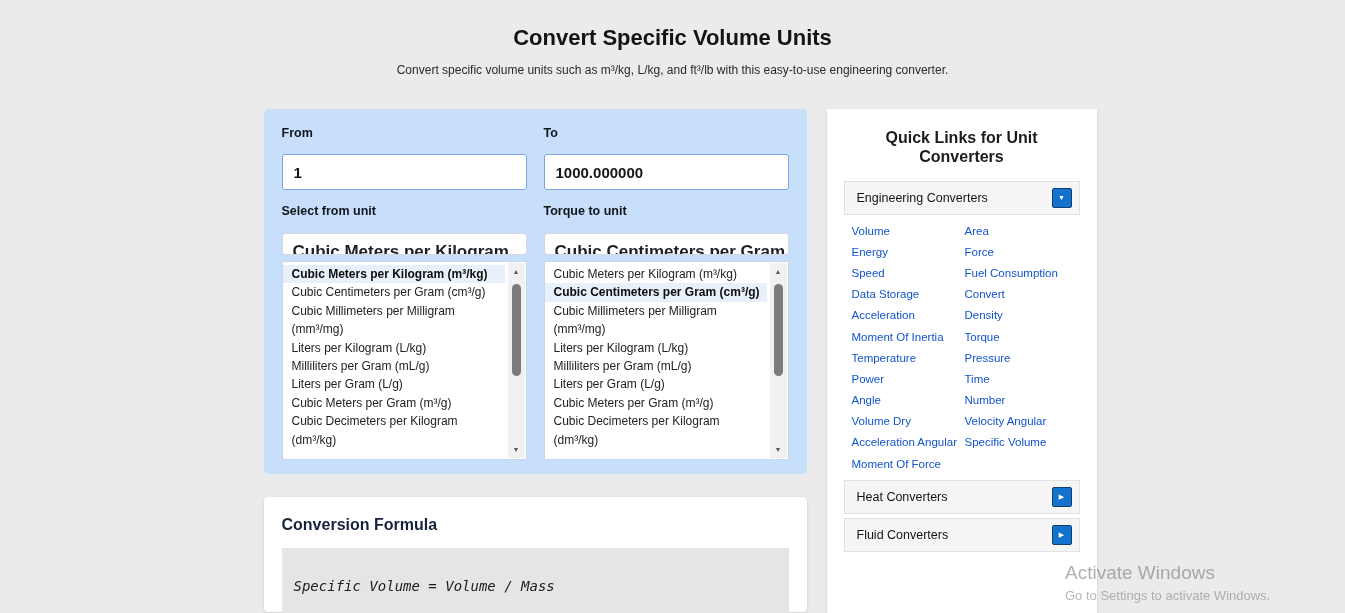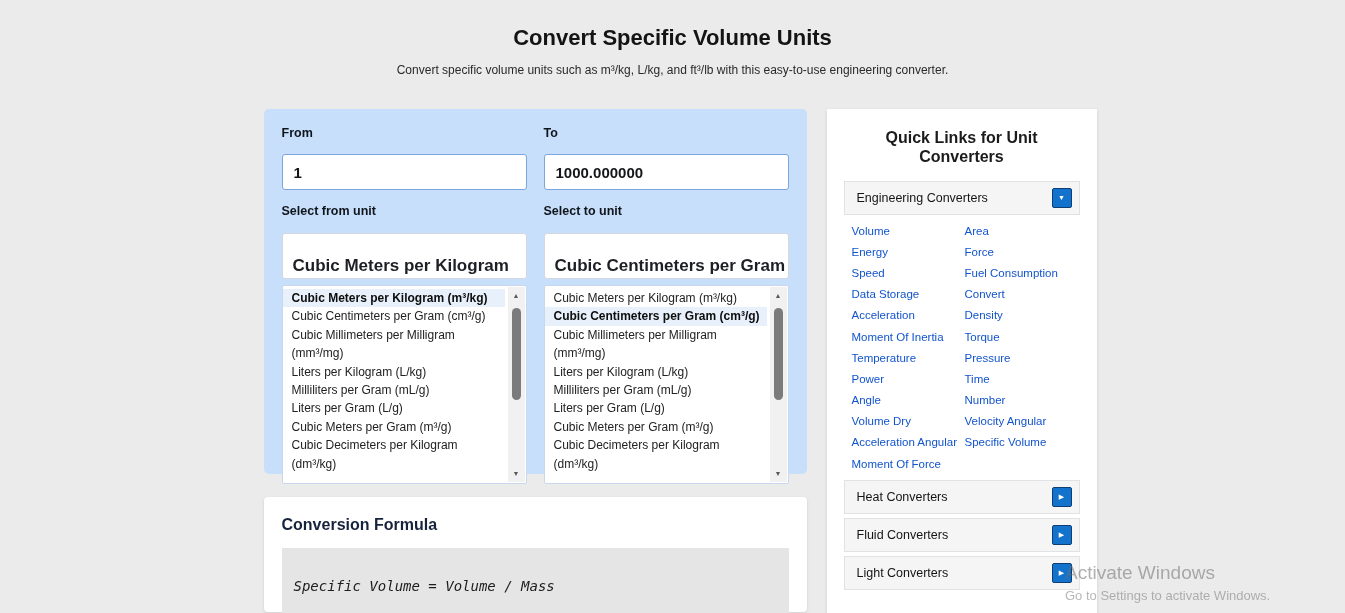--- a/index.html
+++ b/index.html
@@ -32,23 +32,23 @@
   .field-label.sel { margin-top:15px; }
   .num-input {
     margin-top:14px; width:100%; height:36px;
     border:1px solid #7ba7dc; border-radius:3px;
     background:#fff; padding:0 11px;
     font-family:"Liberation Sans", sans-serif;
     font-size:15px; font-weight:bold; color:#15161a;
     outline:none; display:block;
   }
   .unit-select {
-    margin-top:15px; height:46px; line-height:32px;
+    margin-top:15px; height:22px; line-height:32px;
     background:#fff; border:1px solid #d3d8de; border-radius:3px;
-    padding:16px 10px; font-size:17px; font-weight:bold; color:#1d1f24;
+    padding:2px 10px; font-size:17px; font-weight:bold; color:#1d1f24;
     white-space:nowrap; overflow:hidden; cursor:pointer;
   }
   .unit-listbox {
     margin-top:6px; position:relative; height:199px;
     background:#fff; border:1px solid #c7d7ec; border-radius:2px;
     padding:3px 21px 3px 0; overflow:hidden;
   }
   .unit-item {
     font-size:12px; line-height:18.4px; padding:0 2px 0 9px;
     color:#222; cursor:default; white-space:normal;
@@ -145,21 +145,21 @@
             <div class="sb">
               <div class="sb-btn up">▲</div>
               <div class="sb-thumb"></div>
               <div class="sb-btn down">▼</div>
             </div>
           </div>
       </div>
       <div class="conv-col">
         <div class="field-label">To</div>
         <input class="num-input" type="text" value="1000.000000" style="">
-        <div class="field-label sel">Select to unit</div>
+        <div class="field-label sel">Torque to unit</div>
         <div class="unit-select">Cubic Centimeters per Gram</div>
         <div class="unit-listbox">
             <div class="unit-item">Cubic Meters per Kilogram (m³/kg)</div>
             <div class="unit-item selected">Cubic Centimeters per Gram (cm³/g)</div>
             <div class="unit-item">Cubic Millimeters per Milligram (mm³/mg)</div>
             <div class="unit-item">Liters per Kilogram (L/kg)</div>
             <div class="unit-item">Milliliters per Gram (mL/g)</div>
             <div class="unit-item">Liters per Gram (L/g)</div>
             <div class="unit-item">Cubic Meters per Gram (m³/g)</div>
             <div class="unit-item">Cubic Decimeters per Kilogram (dm³/kg)</div>
@@ -212,24 +212,20 @@
           <a class="quick-link">Moment Of Force</a>
         </div>
         <div class="acc-row">
           <span class="acc-label">Heat Converters</span>
           <span class="acc-btn">▶</span>
         </div>
         <div class="acc-row">
           <span class="acc-label">Fluid Converters</span>
           <span class="acc-btn">▶</span>
         </div>
-        <div class="acc-row">
-          <span class="acc-label">Light Converters</span>
-          <span class="acc-btn">▶</span>
-        </div>
       </div>
   </aside>
 </div>
 
 <div class="watermark">
   <div class="wm1">Activate Windows</div>
   <div class="wm2">Go to Settings to activate Windows.</div>
 </div>
 
 </body></html>

